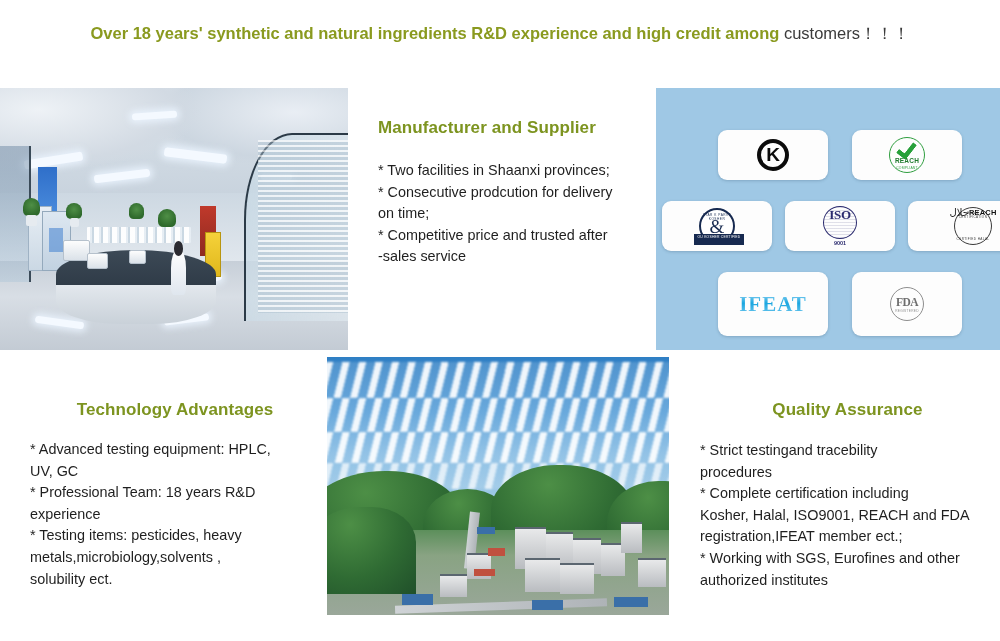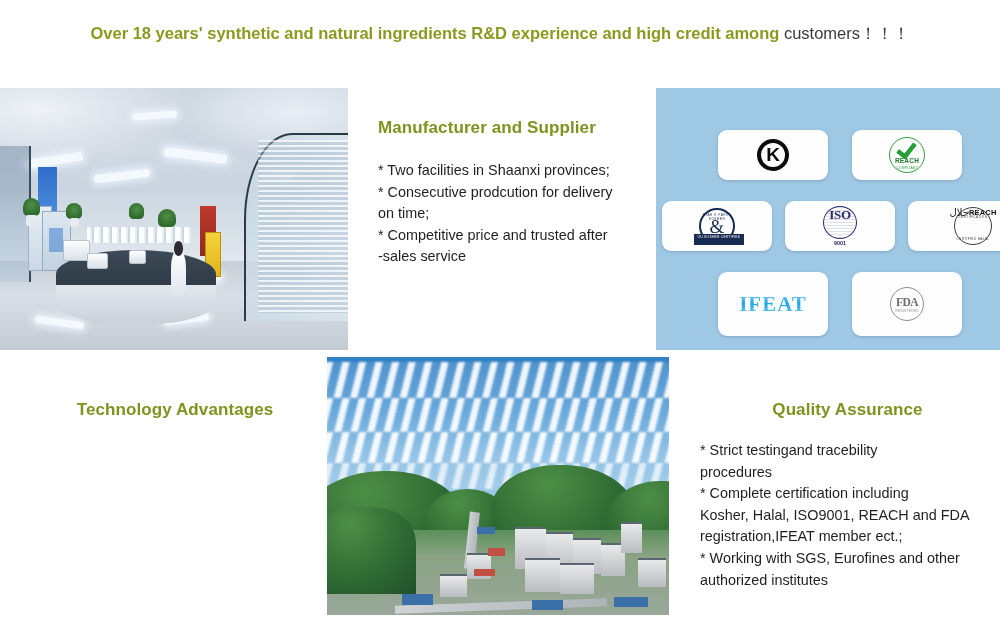--- a/index.html
+++ b/index.html
@@ -373,20 +373,27 @@
           <div class="ftxt">FDA</div>
           <div class="fsub">REGISTERED</div>
         </div>
       </div>
 
     </div>
   </div>
 
   <div class="tech-block">
     <div class="sec-title">Technology Advantages</div>
+    <div class="sec-body">* Advanced testing equipment: HPLC,
+UV, GC
+* Professional Team: 18 years R&amp;D
+experience
+* Testing items: pesticides, heavy
+metals,microbiology,solvents ,
+solubility ect.</div>
   </div>
 
   <div class="scene-photo">
     <div class="sky"></div>
     <div class="cloudband" style="left:-10%;top:2%;height:14%;"></div>
     <div class="cloudband" style="left:-10%;top:16%;height:13%;"></div>
     <div class="cloudband" style="left:-10%;top:29%;height:12%;"></div>
     <div class="cloudband" style="left:-10%;top:41%;height:10%;opacity:.8;"></div>
 
     <div class="mountain" style="left:-8%;top:44%;width:48%;height:42%;border-radius:52% 46% 0 0;"></div>

